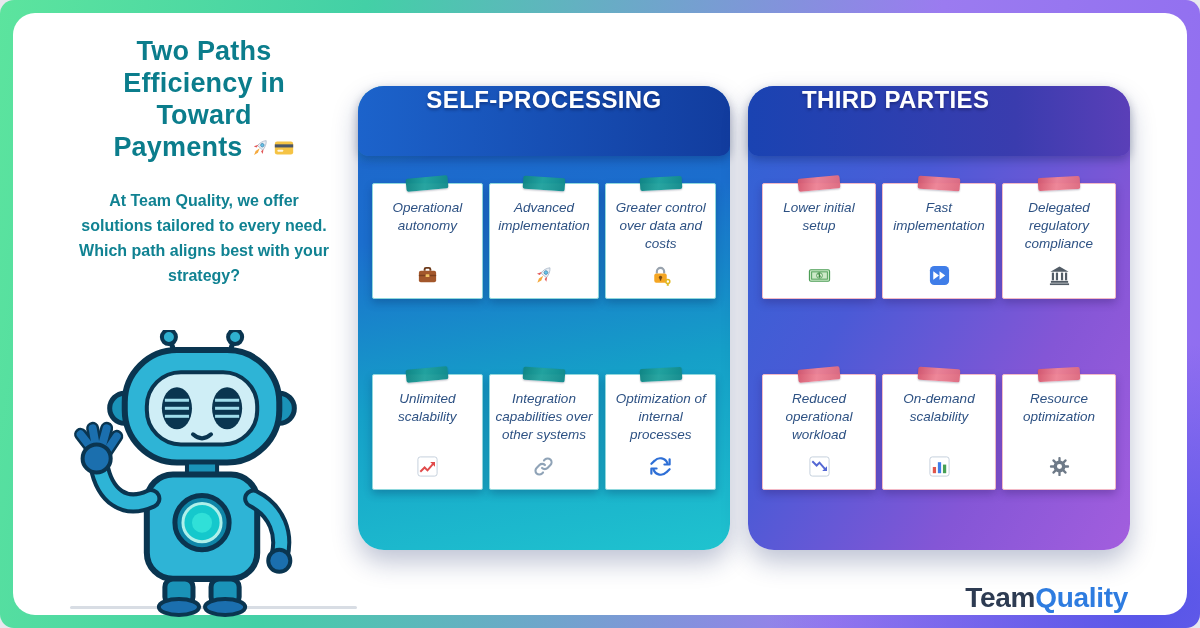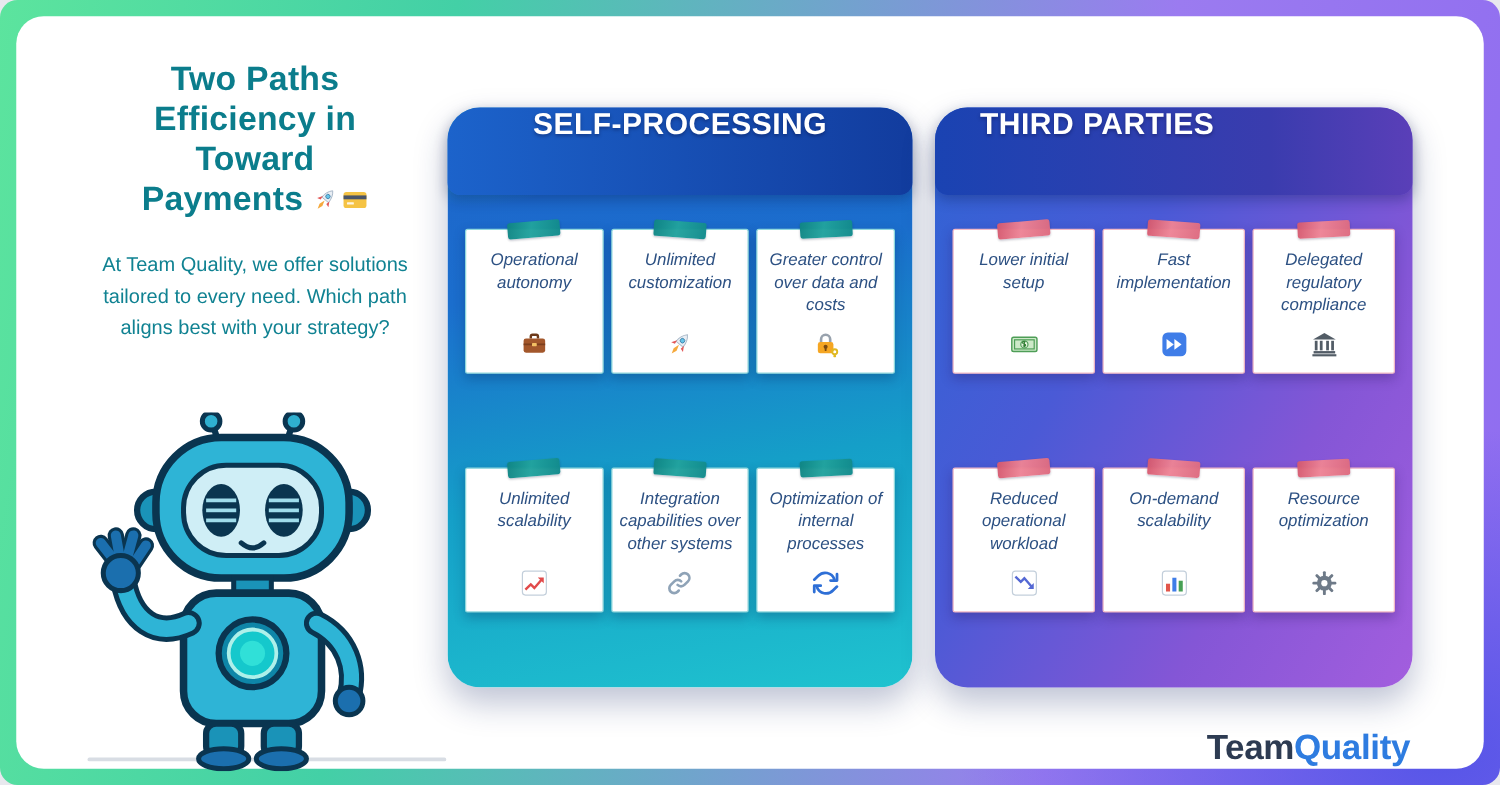--- a/index.html
+++ b/index.html
@@ -3,44 +3,44 @@
 <meta charset="utf-8">
 <style>
   html,body{margin:0;padding:0;background:#e8e8ee;font-family:"Liberation Sans",sans-serif;}
   .canvas{position:relative;width:1200px;height:628px;overflow:hidden;border-radius:14px;
     background:
       radial-gradient(620px 420px at 96% 96%, rgba(76,81,230,.85), transparent 62%),
       linear-gradient(100deg,#5ce49e 0%,#43d0a6 28%,#9b7bf0 72%,#8f6cf0 100%);}
   .sheet{position:absolute;inset:13px;background:#ffffff;border-radius:22px;}
 
   
-  .left-col{position:absolute;left:72px;top:48px;width:264px;text-align:center;}
+  .left-col{position:absolute;left:72px;top:36px;width:264px;text-align:center;}
   .title{margin:0;font-size:27px;line-height:1.18;font-weight:800;color:#0b7d8c;letter-spacing:.2px;}
   .title .t-line{display:block;}
   .title-icons{display:inline-flex;gap:2px;vertical-align:-3px;margin-left:6px;}
   .title-icons svg{width:22px;height:22px;}
-  .intro{margin:26px auto 0;width:262px;font-size:16px;font-weight:400;line-height:1.55;color:#108292;}
+  .intro{margin:26px auto 0;width:262px;font-size:16px;font-weight:700;line-height:1.55;color:#108292;}
 
   .ground-line{position:absolute;left:70px;top:606px;width:287px;height:3px;background:#d8dde4;border-radius:2px;}
   .robot{position:absolute;left:32px;top:330px;width:330px;height:287px;z-index:2;}
 
   
   .panel{position:absolute;top:86px;height:464px;border-radius:26px;box-shadow:0 12px 26px rgba(20,40,100,.28);}
   .panel-self{left:358px;width:372px;
     background:
       radial-gradient(150px 100px at 6% 2%, rgba(46,205,205,.75), transparent 70%),
       linear-gradient(170deg,#1e63cb 0%,#1b6ecd 30%,#159fc8 62%,#1fc3cf 100%);}
   .panel-third{left:748px;width:382px;
     background:linear-gradient(120deg,#2f64d4 0%,#4a5ad6 35%,#8456d6 70%,#a35ede 100%);}
 
   .panel-header{height:70px;border-radius:26px 26px 10px 10px;display:flex;
     color:#fff;font-weight:800;font-size:24px;letter-spacing:.4px;
     text-shadow:0 2px 3px rgba(0,0,40,.35);box-shadow:0 4px 10px rgba(5,20,70,.3);}
   .panel-self .panel-header{justify-content:center;background:linear-gradient(90deg,#1c63cb,#123c9e);}
-  .panel-third .panel-header{justify-content:flex-start;padding-left:36px;background:linear-gradient(90deg,#1a43b2,#3a3cae 70%,#5a3fb8);}
+  .panel-third .panel-header{justify-content:flex-start;padding-left:54px;background:linear-gradient(90deg,#1a43b2,#3a3cae 70%,#5a3fb8);}
 
   .cards{display:grid;grid-template-columns:repeat(3,1fr);gap:6px;padding:0 14px;}
   .cards.row1{margin-top:27px;}
   .cards.row2{margin-top:75px;}
 
   .card{position:relative;height:116px;background:#fff;border-radius:2px;
     display:flex;flex-direction:column;align-items:center;
     padding:15px 5px 11px;box-sizing:border-box;}
   .panel-self .card{border:1px solid #8fd8dd;box-shadow:0 4px 9px rgba(8,40,90,.3);}
   .panel-third .card{border:1px solid #f2b9c6;box-shadow:0 4px 9px rgba(40,20,90,.3);}
@@ -166,21 +166,21 @@
             <svg viewBox="0 0 24 24">
               <path d="M9 7V5.5A1.5 1.5 0 0110.5 4h3A1.5 1.5 0 0115 5.5V7" fill="none" stroke="#6d3a1a" stroke-width="2"></path>
               <rect x="3" y="7" width="18" height="12" rx="2" fill="#a3572b"></rect>
               <path d="M3 12h18" stroke="#7c3f1d" stroke-width="1.5"></path>
               <rect x="10" y="10.8" width="4" height="2.8" rx="0.6" fill="#f2c063"></rect>
             </svg>
           </div>
       </div>
       <div class="card">
         <div class="tape"></div>
-        <div class="card-label">Unlimited customization</div>
+        <div class="card-label">Advanced implementation</div>
         <div class="card-icon">
             <svg viewBox="0 0 24 24">
               <g transform="rotate(40 12 12)">
                 <path d="M12 1.5c2.6 2.6 3.8 6.3 3.8 10.3l-7.6 0C8.2 7.8 9.4 4.1 12 1.5z" fill="#e9eef4" stroke="#a9b8c8" stroke-width="0.8"></path>
                 <circle cx="12" cy="8" r="1.9" fill="#66c4e8" stroke="#3d7ea8" stroke-width="0.7"></circle>
                 <path d="M8.3 10.5L5.6 15l3.2-1z" fill="#e25757"></path>
                 <path d="M15.7 10.5L18.4 15l-3.2-1z" fill="#e25757"></path>
                 <path d="M12 12.5l-1.6 5L12 22l1.6-4.5z" fill="#f5a93d"></path>
               </g>
             </svg>

